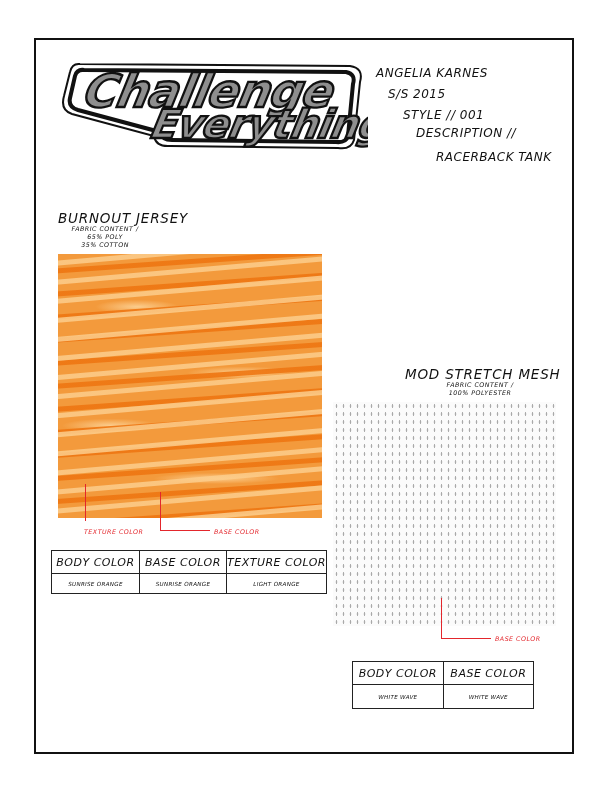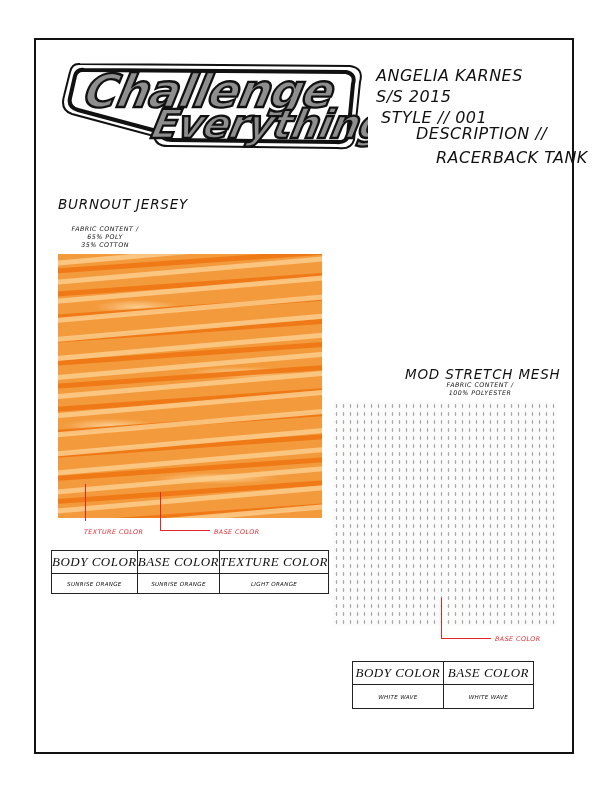--- a/index.html
+++ b/index.html
@@ -9,21 +9,21 @@
                  border:2px solid #111; box-sizing:border-box; }
   .abs { position:absolute; }
   .hand { font-family:"DejaVu Sans", sans-serif; font-style:italic; text-transform:uppercase;
           letter-spacing:0.5px; color:#111; white-space:nowrap; }
 
   
   .logo { left:58px; top:52px; width:310px; height:100px; }
   .logo svg { width:100%; height:100%; }
 
   
-  .hdr { font-size:16px; font-weight:normal; }
+  .hdr { font-size:12px; font-weight:normal; }
 
   
   .fab-title { font-size:13.5px; letter-spacing:0.8px; }
   .fab-sub { font-size:6.3px; text-align:center; line-height:8px; }
 
   
   .burnout { left:58px; top:254px; width:264px; height:264px; overflow:hidden;
     background:
       repeating-linear-gradient(175deg, rgba(250,200,130,0.0) 0px, rgba(250,200,130,0.0) 6px, rgba(252,205,140,0.85) 7px, rgba(252,205,140,0.85) 11px, rgba(250,200,130,0.0) 12px, rgba(250,200,130,0.0) 19px),
       repeating-linear-gradient(-4deg, rgba(240,120,20,0.0) 0px, rgba(240,120,20,0.0) 9px, rgba(238,118,18,0.9) 10px, rgba(238,118,18,0.9) 14px, rgba(240,120,20,0.0) 15px, rgba(240,120,20,0.0) 23px),
@@ -41,45 +41,45 @@
   
   .red { color:#e3262c; }
   .callout-text { font-size:6.3px; }
   .line-v { position:absolute; width:1px; background:#e3262c; }
   .line-h { position:absolute; height:1px; background:#e3262c; }
 
   
   table.spec { position:absolute; border-collapse:collapse; }
   table.spec td { border:1px solid #222; text-align:center; font-family:"DejaVu Sans", sans-serif;
                   font-style:italic; text-transform:uppercase; color:#111; padding:0; white-space:nowrap; }
-  table.spec .th { font-size:13px; height:22px; letter-spacing:0.5px;font-family:Liberation Serif, serif; }
+  table.spec .th { font-size:11px; height:22px; letter-spacing:0.5px; }
   table.spec .tv { font-size:5.6px; height:19px; letter-spacing:0.3px; }
   table.spec { border:1.5px solid #111; }
 </style>
 </head>
 <body>
 
 <div class="page-border"></div>
 
 <div class="abs logo">
   <svg viewBox="0 0 310 100" xmlns="http://www.w3.org/2000/svg">
     <path d="M22,12 L292,14 Q306,16 302,30 L296,88 Q293,98 280,96 L112,94 Q98,95 96,84 L14,62 Q2,58 6,44 L12,20 Q14,11 22,12 Z" fill="#ffffff" stroke="#111" stroke-width="2"></path>
     <path d="M26,18 L288,20 Q298,22 295,32 L290,84 Q288,91 278,90 L114,88 Q104,88 102,80 L20,58 Q10,55 12,46 L17,24 Q19,17 26,18 Z" fill="#ffffff" stroke="#111" stroke-width="4"></path>
     <text x="24" y="55" font-family="DejaVu Sans, sans-serif" font-weight="bold" font-style="italic" font-size="46" fill="#8e8e8e" stroke="#111" stroke-width="2.4" letter-spacing="-1" transform="skewX(-12) translate(12,0)">Challenge</text>
     <text x="92" y="86" font-family="DejaVu Sans, sans-serif" font-weight="bold" font-style="italic" font-size="40" fill="#8e8e8e" stroke="#111" stroke-width="2.4" letter-spacing="-1" transform="skewX(-12) translate(18,0)">Everything</text>
   </svg>
 </div>
 
 <div class="abs hand hdr" style="left:376px; top:66px;">ANGELIA KARNES</div>
-<div class="abs hand hdr" style="left:376px; top:87px;">S/S 2015</div>
-<div class="abs hand hdr" style="left:381px; top:108px;">STYLE // 001</div>
+<div class="abs hand hdr" style="left:388px; top:87px;">S/S 2015</div>
+<div class="abs hand hdr" style="left:403px; top:108px;">STYLE // 001</div>
 <div class="abs hand hdr" style="left:416px; top:128px; line-height:11px;">DESCRIPTION //</div>
 <div class="abs hand hdr" style="left:436px; top:152px; line-height:11px;">RACERBACK TANK</div>
 
-<div class="abs hand fab-title" style="left:58px; top:196px;">BURNOUT JERSEY</div>
+<div class="abs hand fab-title" style="left:58px; top:210px;">BURNOUT JERSEY</div>
 <div class="abs hand fab-sub" style="left:70px; top:225px; width:70px;">
   <div>FABRIC CONTENT /</div>
   <div>65% POLY</div>
   <div>35% COTTON</div>
 </div>
 <div class="abs burnout"></div>
 
 <div class="line-v" style="left:85px; top:484px; height:37px;"></div>
 <div class="abs hand red callout-text" style="left:84px; top:528px;">TEXTURE COLOR</div>
 <div class="line-v" style="left:160px; top:492px; height:38px;"></div>

